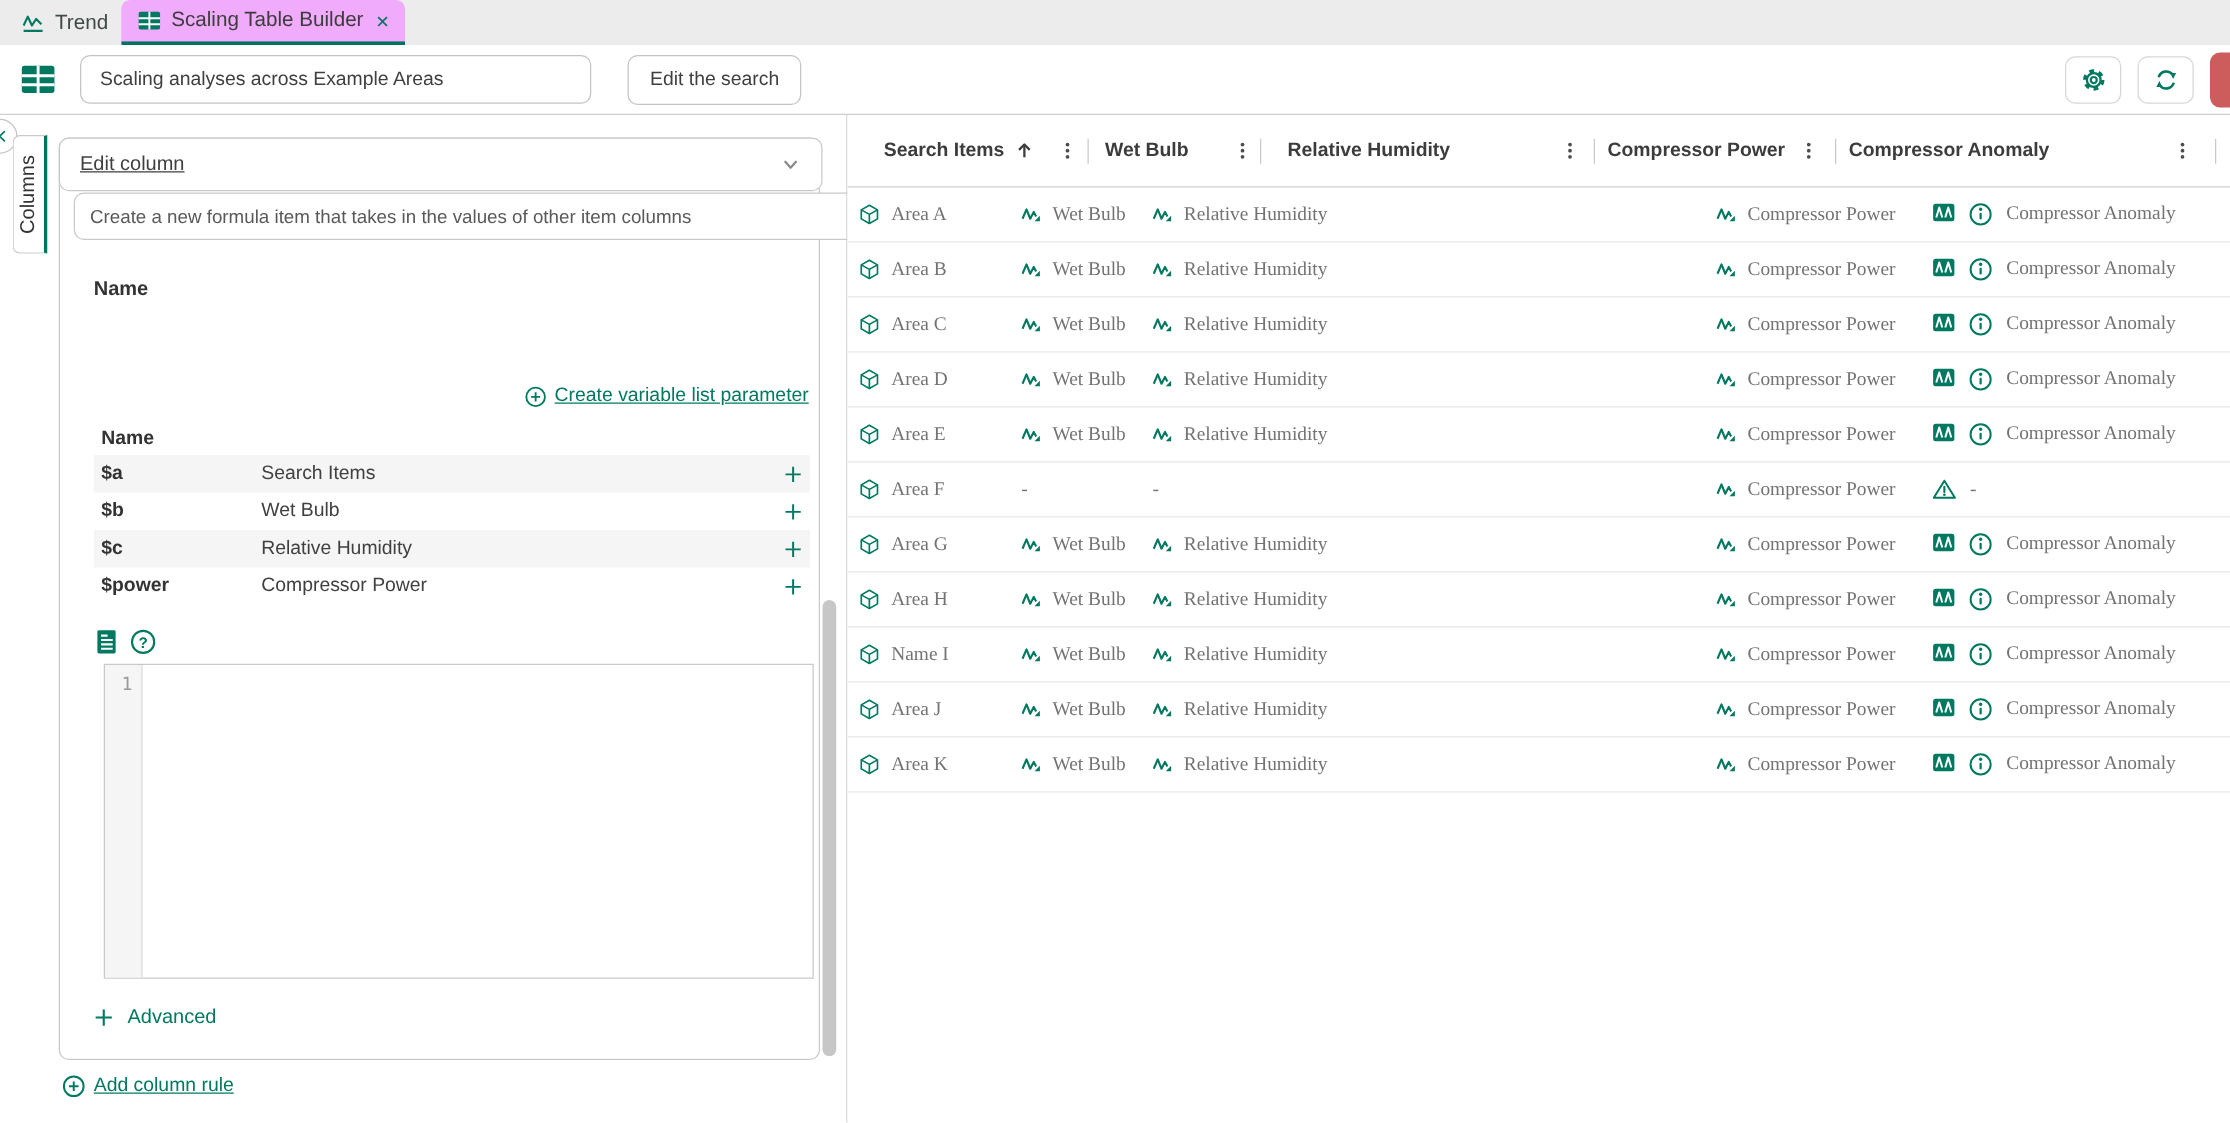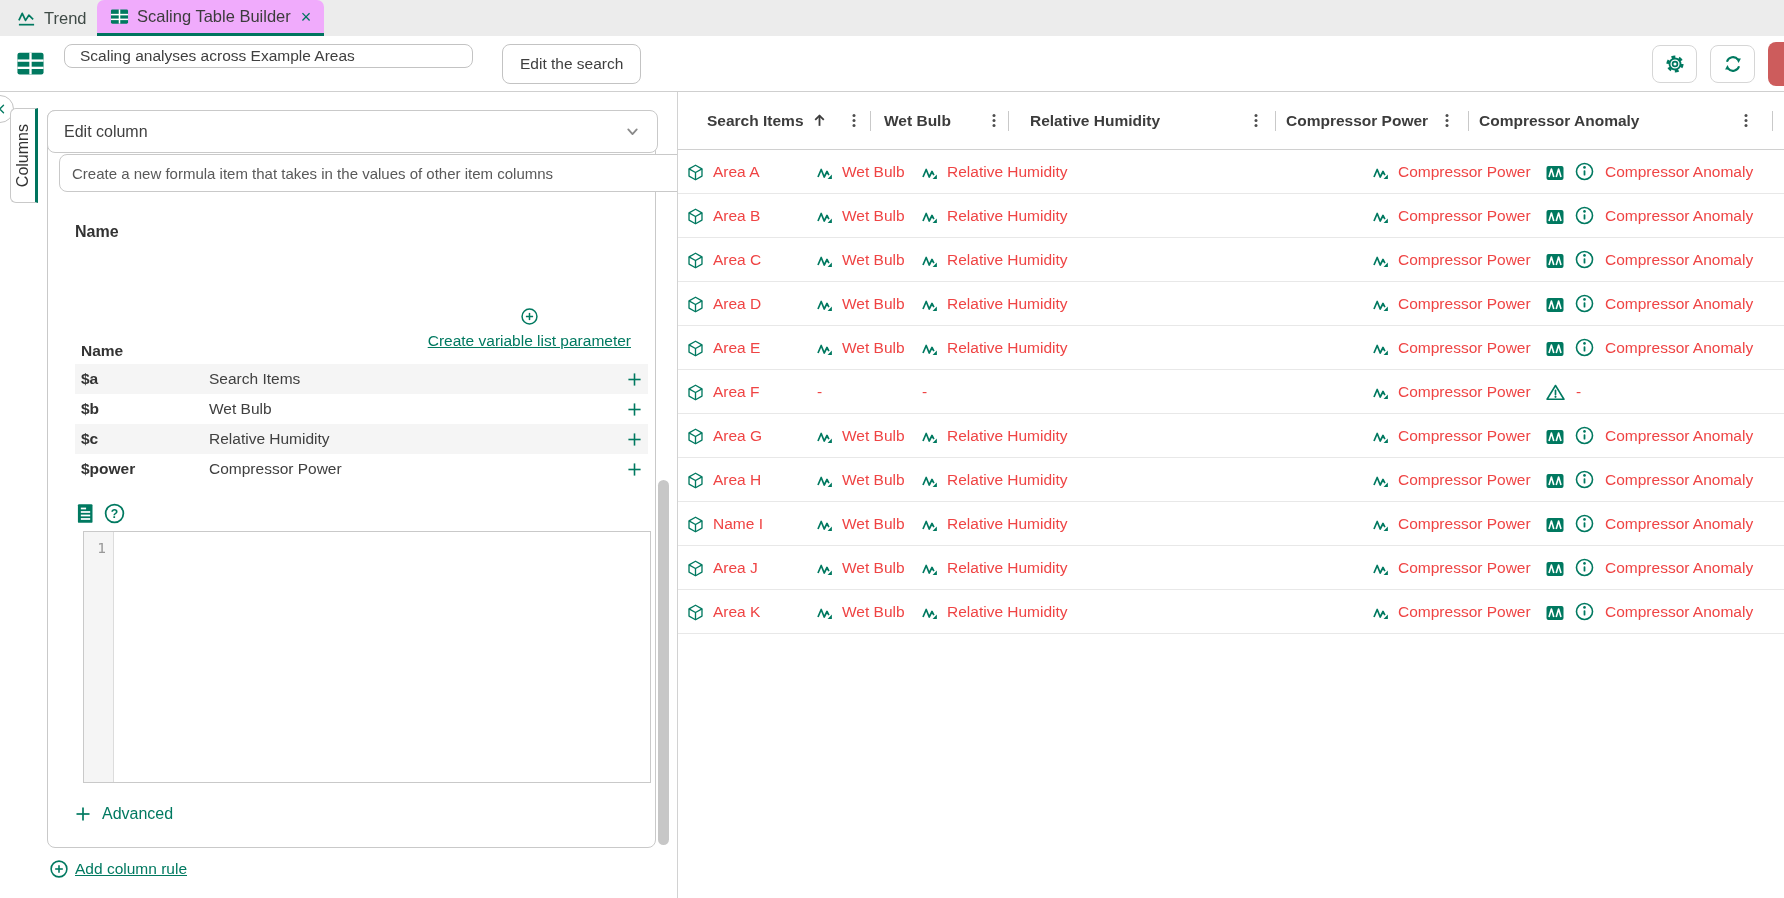--- a/index.html
+++ b/index.html
@@ -14,21 +14,21 @@
   .tabbar { position:absolute; left:0; top:0; width:1784px; height:36px; background:#ececec; }
   .tab { display:flex; align-items:center; gap:8px; font-size:16.5px; color:#3f4a46; cursor:pointer; }
   .tab-trend { position:absolute; left:6px; top:2px; height:33px; padding:0 11px; }
   .tab-active { position:absolute; left:97px; top:0; height:36px; padding:0 13px;
     background:#f0abfc; border-radius:7px 7px 0 0; border-bottom:3.5px solid #00745e; color:#3c3c3c; }
   .tab-close { font-size:18px; color:#00745e; margin-left:2px; line-height:1; }
 
   
   .toolbar { position:absolute; left:0; top:36px; width:1784px; height:56px; background:#fff;
     border-bottom:1px solid #cfcfcf; }
-  .search-input { position:absolute; left:64px; top:8px; width:409px; height:24px;
+  .search-input { position:absolute; left:64px; top:8px; width:409px; height:39px;
     border:1px solid #c3c3c3; border-radius:8px; padding:0 15px; font-size:15.5px; color:#3f3f3f;
     font-family:"Liberation Sans", sans-serif; outline:none; }
   .btn { border:1px solid #c3c3c3; border-radius:8px; background:#fff; cursor:pointer;
     display:flex; align-items:center; justify-content:center; font-family:"Liberation Sans", sans-serif; }
   .edit-search-btn { position:absolute; left:490px; top:8px; height:40px; padding:0 17px; font-size:15.5px; color:#3f3f3f;margin-left:12px; }
   .tool-sq { position:absolute; top:9px; width:45px; height:38px; border-color:#d6d6d6; }
   .red-btn { position:absolute; left:1768px; top:6px; width:42px; height:44px; background:#cd5c5c;
     border-radius:8px; border:none; }
 
   
@@ -38,33 +38,33 @@
   .columns-tab { position:absolute; left:10px; top:108px; width:28px; height:95px; background:#fff;
     border:1px solid #c9c9c9; border-right:3px solid #00745e; border-radius:6px 0 0 6px;
     display:flex; align-items:center; justify-content:center; cursor:pointer; }
   .columns-tab span { writing-mode:vertical-rl; transform:rotate(180deg); font-size:16px; color:#333; }
 
   
   .panel-card { position:absolute; left:47px; top:110px; width:609px; height:738px;
     border:1px solid #c9c9c9; border-radius:8px; background:#fff; }
   .edit-col-select { position:absolute; left:-1px; top:-1px; width:611px; height:43px;
     border:1px solid #c9c9c9; border-radius:8px; background:#fff; display:flex; align-items:center;
-    padding:0 16px; font-size:16px; color:#3f3f3f; cursor:pointer; }
+    padding:0 16px; font-size:16px; color:#3f3f3f; cursor:pointer;text-decoration:underline; }
   .combo { position:absolute; left:11px; top:43px; width:669px; height:38px; border:1px solid #c9c9c9;
     border-radius:8px; background:#fff; display:flex; align-items:center; padding:0 12px;
     font-size:15px; color:#595959; cursor:pointer;justify-content:flex-end; }
   .combo .x { margin-left:auto; font-size:17px; color:#9a9a9a; line-height:1; }
   .spacer { flex:1; }
   .name-label { position:absolute; left:27px; top:112px; font-weight:bold; font-size:16px; color:#333; }
   .name-input { position:absolute; left:27px; top:136px; width:566px; height:44px;
     border:1px solid #c3c3c3; border-radius:8px; padding:0 15px; font-size:15.5px; color:#3f3f3f;
     font-family:"Liberation Sans", sans-serif; outline:none; }
   .green-link { display:flex; align-items:center; gap:7px; color:#007960; font-size:15.5px; cursor:pointer; }
   .green-link .lbl { text-decoration:underline; }
-  .create-var-link { position:absolute; right:24px; top:197px;flex-direction:column; }
+  .create-var-link { position:absolute; right:8px; top:197px; }
   .params { position:absolute; left:27px; top:226px; width:573px; font-size:15.5px; }
   .prow { display:grid; grid-template-columns:128px 1fr 30px; align-items:center; height:30px; padding:0 6px; }
   .prow.hdr { font-weight:bold; color:#333; height:27px; }
   .prow.alt { background:#f5f5f5; }
   .prow .pname { font-weight:bold; color:#333; }
   .prow .padd { justify-self:end; cursor:pointer; }
   .fx-icons { position:absolute; left:27px; top:392px; display:flex; align-items:center; gap:8px; }
   .formula-editor { position:absolute; left:35px; top:420px; width:568px; height:252px;
     border:1px solid #c9c9c9; display:flex; background:#fff; }
   .gutter { width:30px; background:#f5f5f5; border-right:1px solid #dcdcdc; text-align:right;
@@ -87,21 +87,21 @@
   .dtable { position:absolute; left:678px; top:92px; width:1106px; height:806px; background:#fff; }
   .thead { display:flex; align-items:center; height:58px; border-bottom:1px solid #d0d0d0;
     font-weight:bold; font-size:15.5px; color:#3c3c3c; }
   .hcell { display:flex; align-items:center; height:100%; }
   .hlabel { white-space:nowrap; }
   .kebab { cursor:pointer; padding:2px 3px; }
   .vdiv { width:1px; height:20px; background:#c9c9c9; }
   .sort { margin-left:9px; }
   .trow { display:grid; grid-template-columns:130px 105px 451px 173px auto; align-items:center;
     height:44px; border-bottom:1px solid #e8e8e8; padding-left:9px; }
-  .tcell { display:flex; align-items:flex-end; gap:9px; font-size:15.5px; color:#ef4444; padding-right:4px; }
+  .tcell { display:flex; align-items:flex-start; gap:9px; font-size:15.5px; color:#737373; padding-right:4px;font-family:Liberation Serif, serif; }
   .tcell.anom { gap:11px; }
 </style>
 </head>
 <body>
 
 <svg width="0" height="0" style="position:absolute">
   <defs>
     <symbol id="i-trend" viewBox="0 0 20 20">
       <polyline points="2,12 5.5,4.5 9,12 12.5,6.5 17,11" fill="none" stroke="currentColor" stroke-width="1.8" stroke-linejoin="round"></polyline>
       <line x1="2" y1="16.5" x2="18" y2="16.5" stroke="currentColor" stroke-width="1.8"></line>

